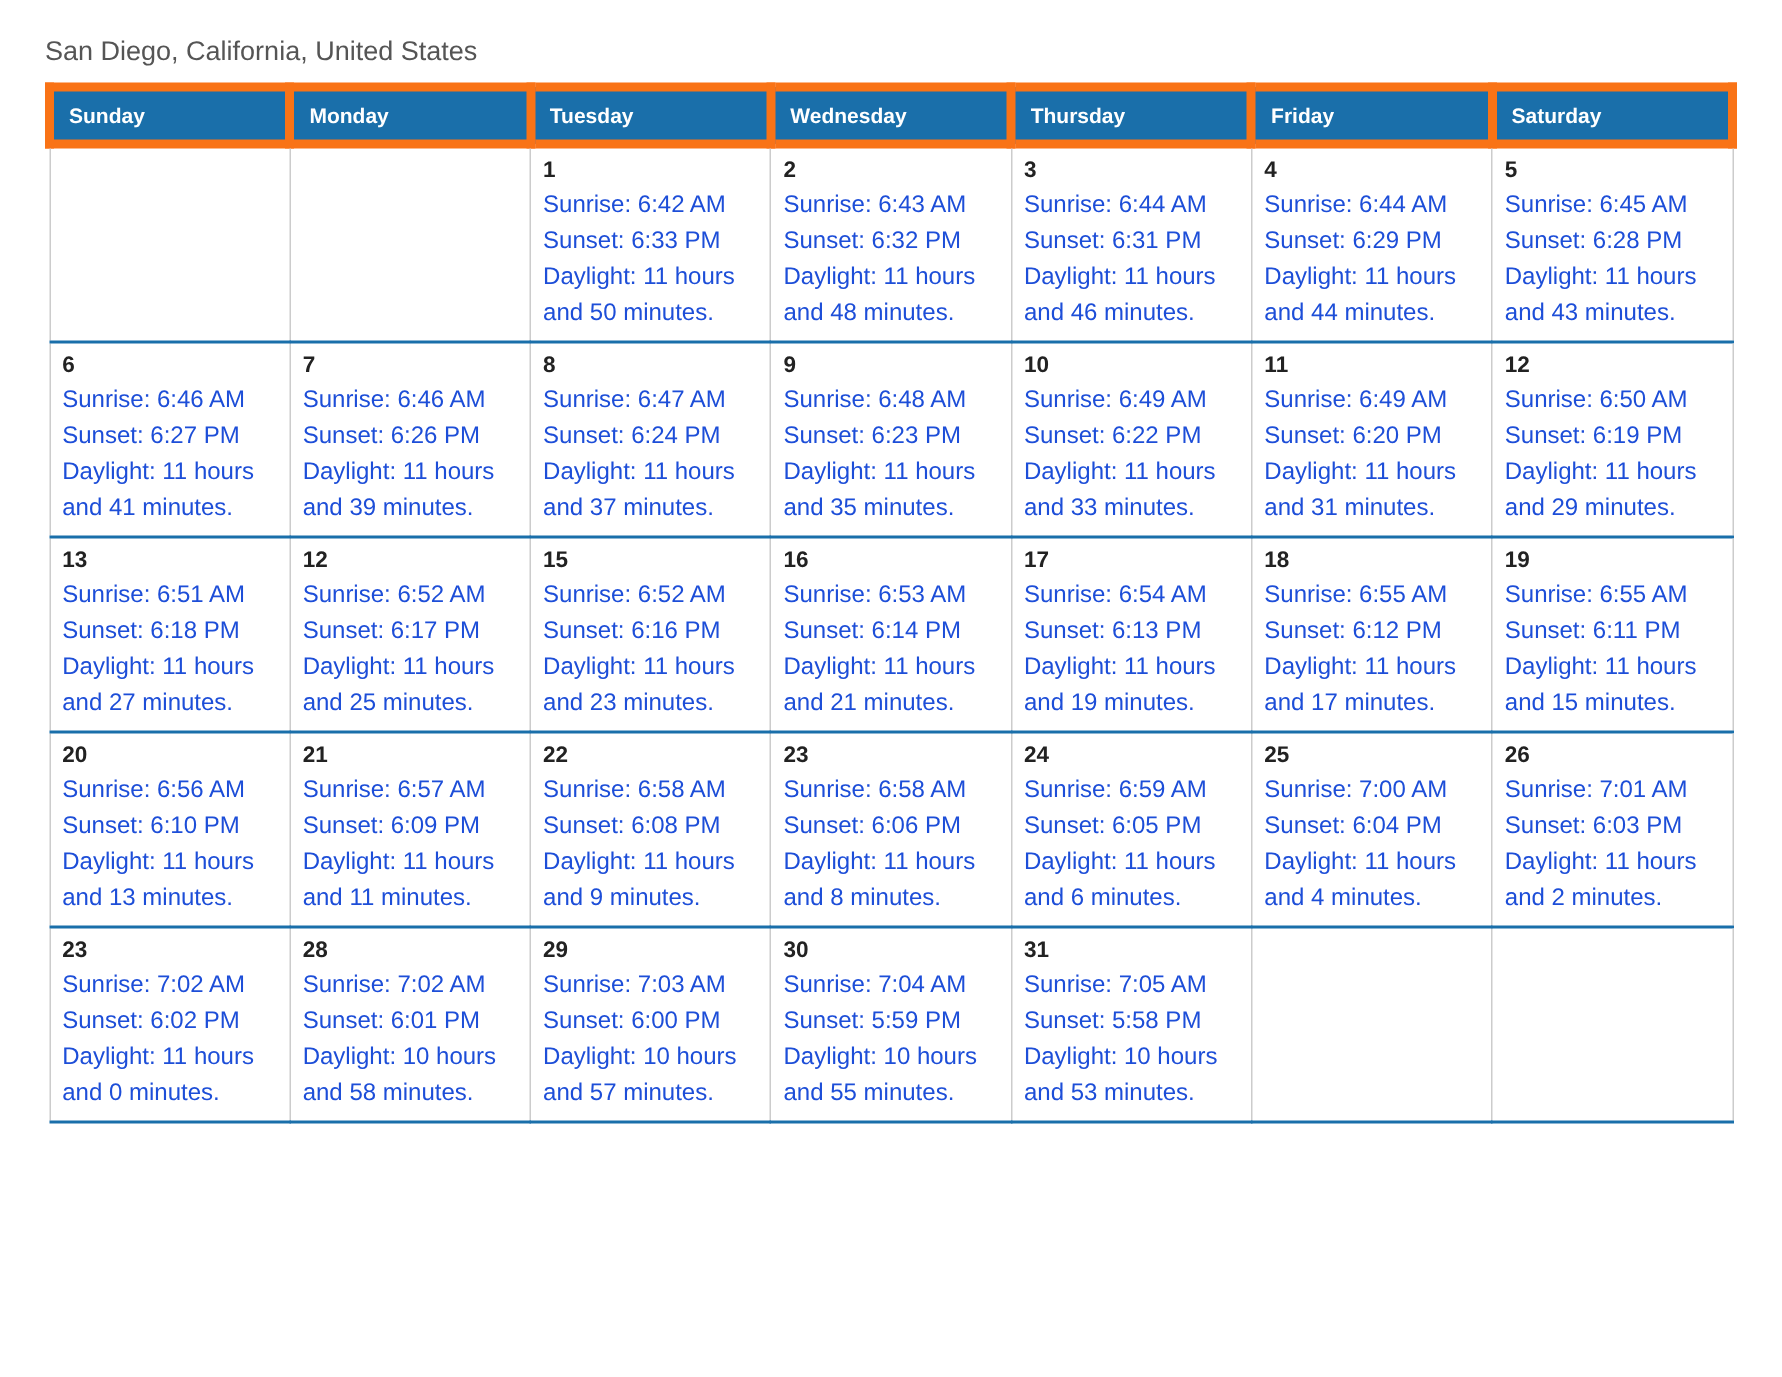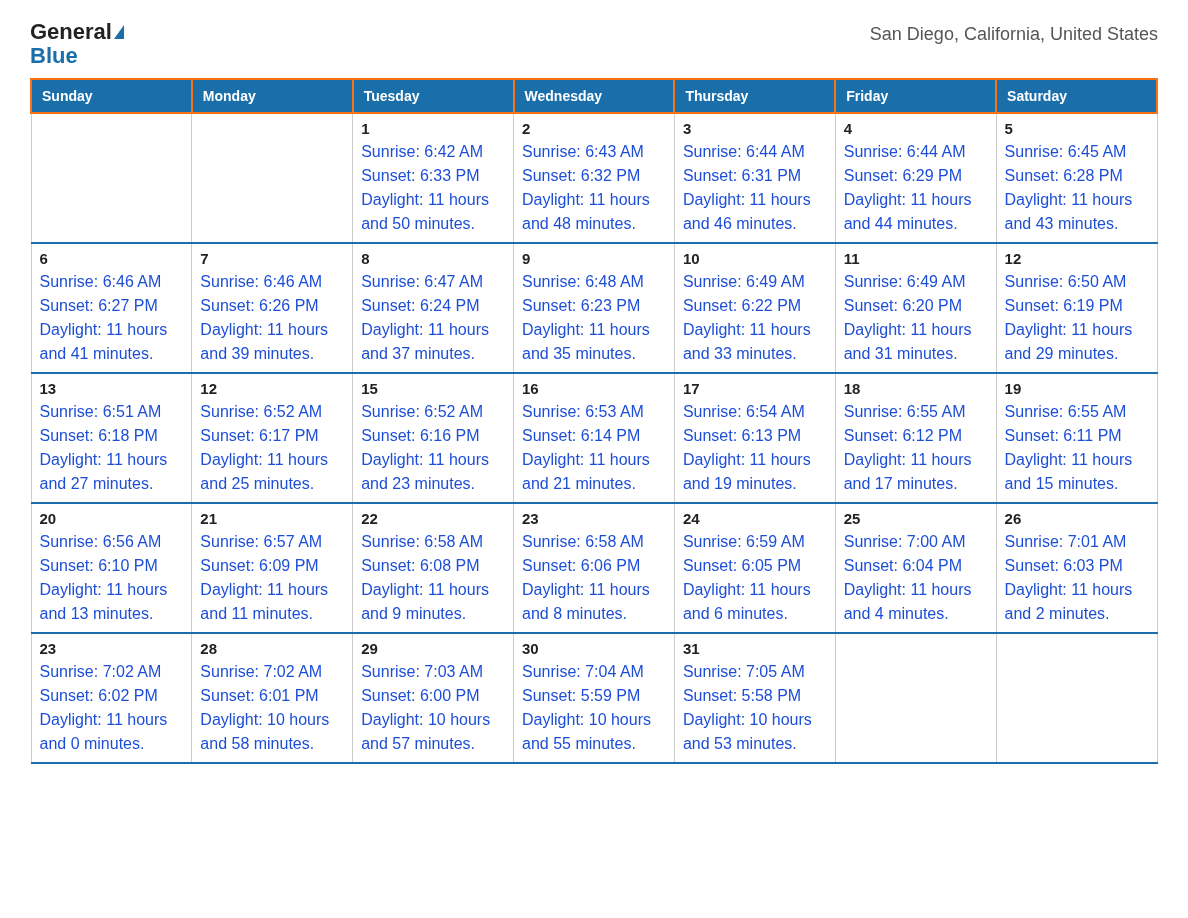--- a/index.html
+++ b/index.html
@@ -59,21 +59,21 @@
       border-collapse: collapse;
       margin-top: 6px;
     }
     .calendar thead tr th {
       background-color: #1a6faa;
       color: #fff;
       font-weight: bold;
       font-size: 14px;
       padding: 8px 10px;
       text-align: left;
-      border: 2px solid #f97316;
+      border: 6px solid #f97316;
     }
     .calendar tbody tr td {
       border: 1px solid #ccc;
       vertical-align: top;
       padding: 6px 8px;
       width: 14.28%;
       min-height: 90px;
     }
     .day-number {
       font-size: 15px;
@@ -95,27 +95,20 @@
     }
     .logo-line1 {
       display: flex;
       align-items: center;
     }
   </style>
 </head>
 <body>
 
 <div class="header">
-  <div class="logo">
-    <div class="logo-line1">
-      <span class="logo-general">General</span>
-      <span class="logo-triangle"></span>
-    </div>
-    <span class="logo-blue">Blue</span>
-  </div>
   <div class="title-block">
     <div class="subtitle">San Diego, California, United States</div>
   </div>
 </div>
 
 <table class="calendar">
   <thead>
     <tr>
     <th>Sunday</th>
         <th>Monday</th>

